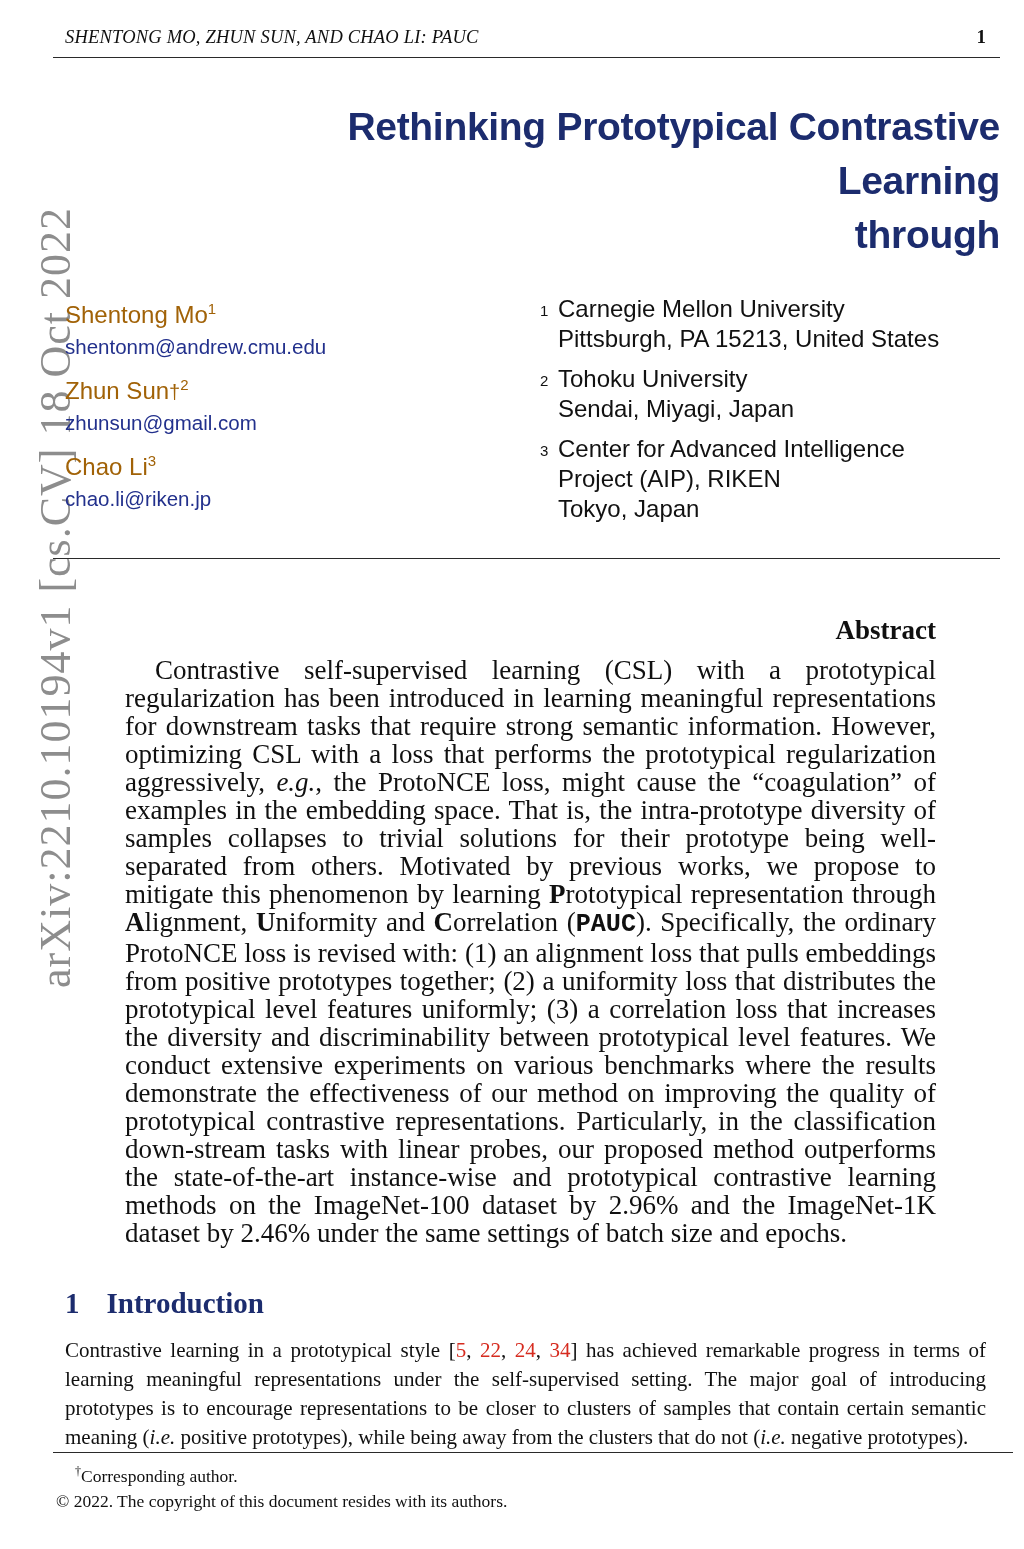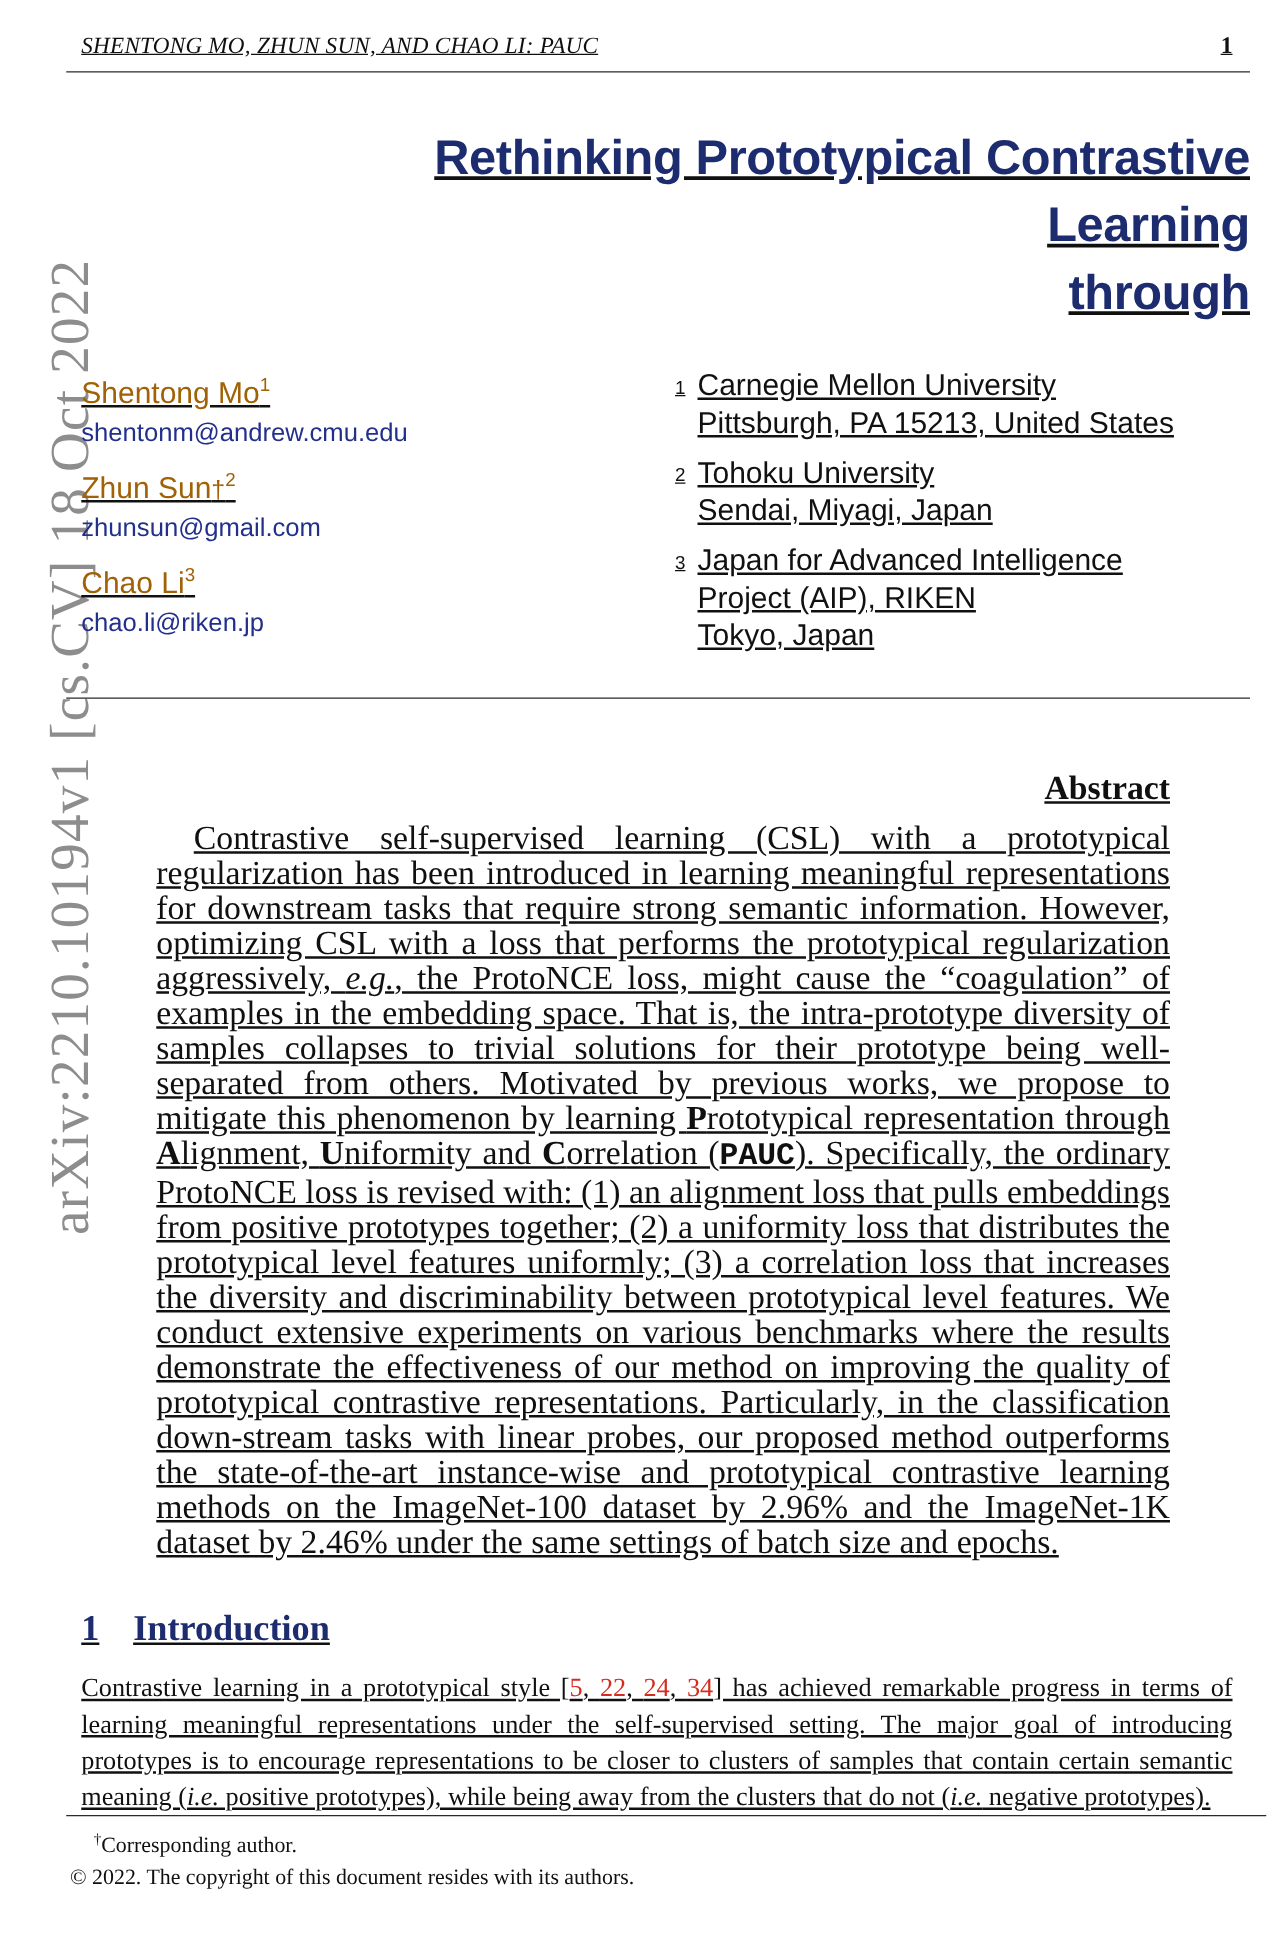--- a/index.html
+++ b/index.html
@@ -31,21 +31,20 @@
     font-size:44px;
     letter-spacing:1px;
     color:var(--wm-gray);
     white-space:nowrap;
     z-index:0;
   }
   .content{
     position:relative;
     margin:0 24px 0 53px; 
     z-index:1;
-    text-decoration:underline;
   }
   .header-row{
     display:flex;justify-content:space-between;align-items:baseline;
     margin:26px 14px 0 12px;
   }
   .running-head{
     font-style:italic;
     font-size:18.5px;
     letter-spacing:0.2px;
   }
@@ -190,21 +189,21 @@
     <sup>2</sup>
     <div class="f-lines">
               <div>Tohoku University</div>
               <div>Sendai, Miyagi, Japan</div>
             </div>
   </div>
 
   <div class="affil">
     <sup>3</sup>
     <div class="f-lines">
-              <div>Japan for Advanced Intelligence</div>
+              <div>Center for Advanced Intelligence</div>
               <div>Project (AIP), RIKEN</div>
               <div>Tokyo, Japan</div>
             </div>
   </div>
 </div>
     </div>
 
     <hr class="rule mid-rule">
 
     <section class="abstract">

